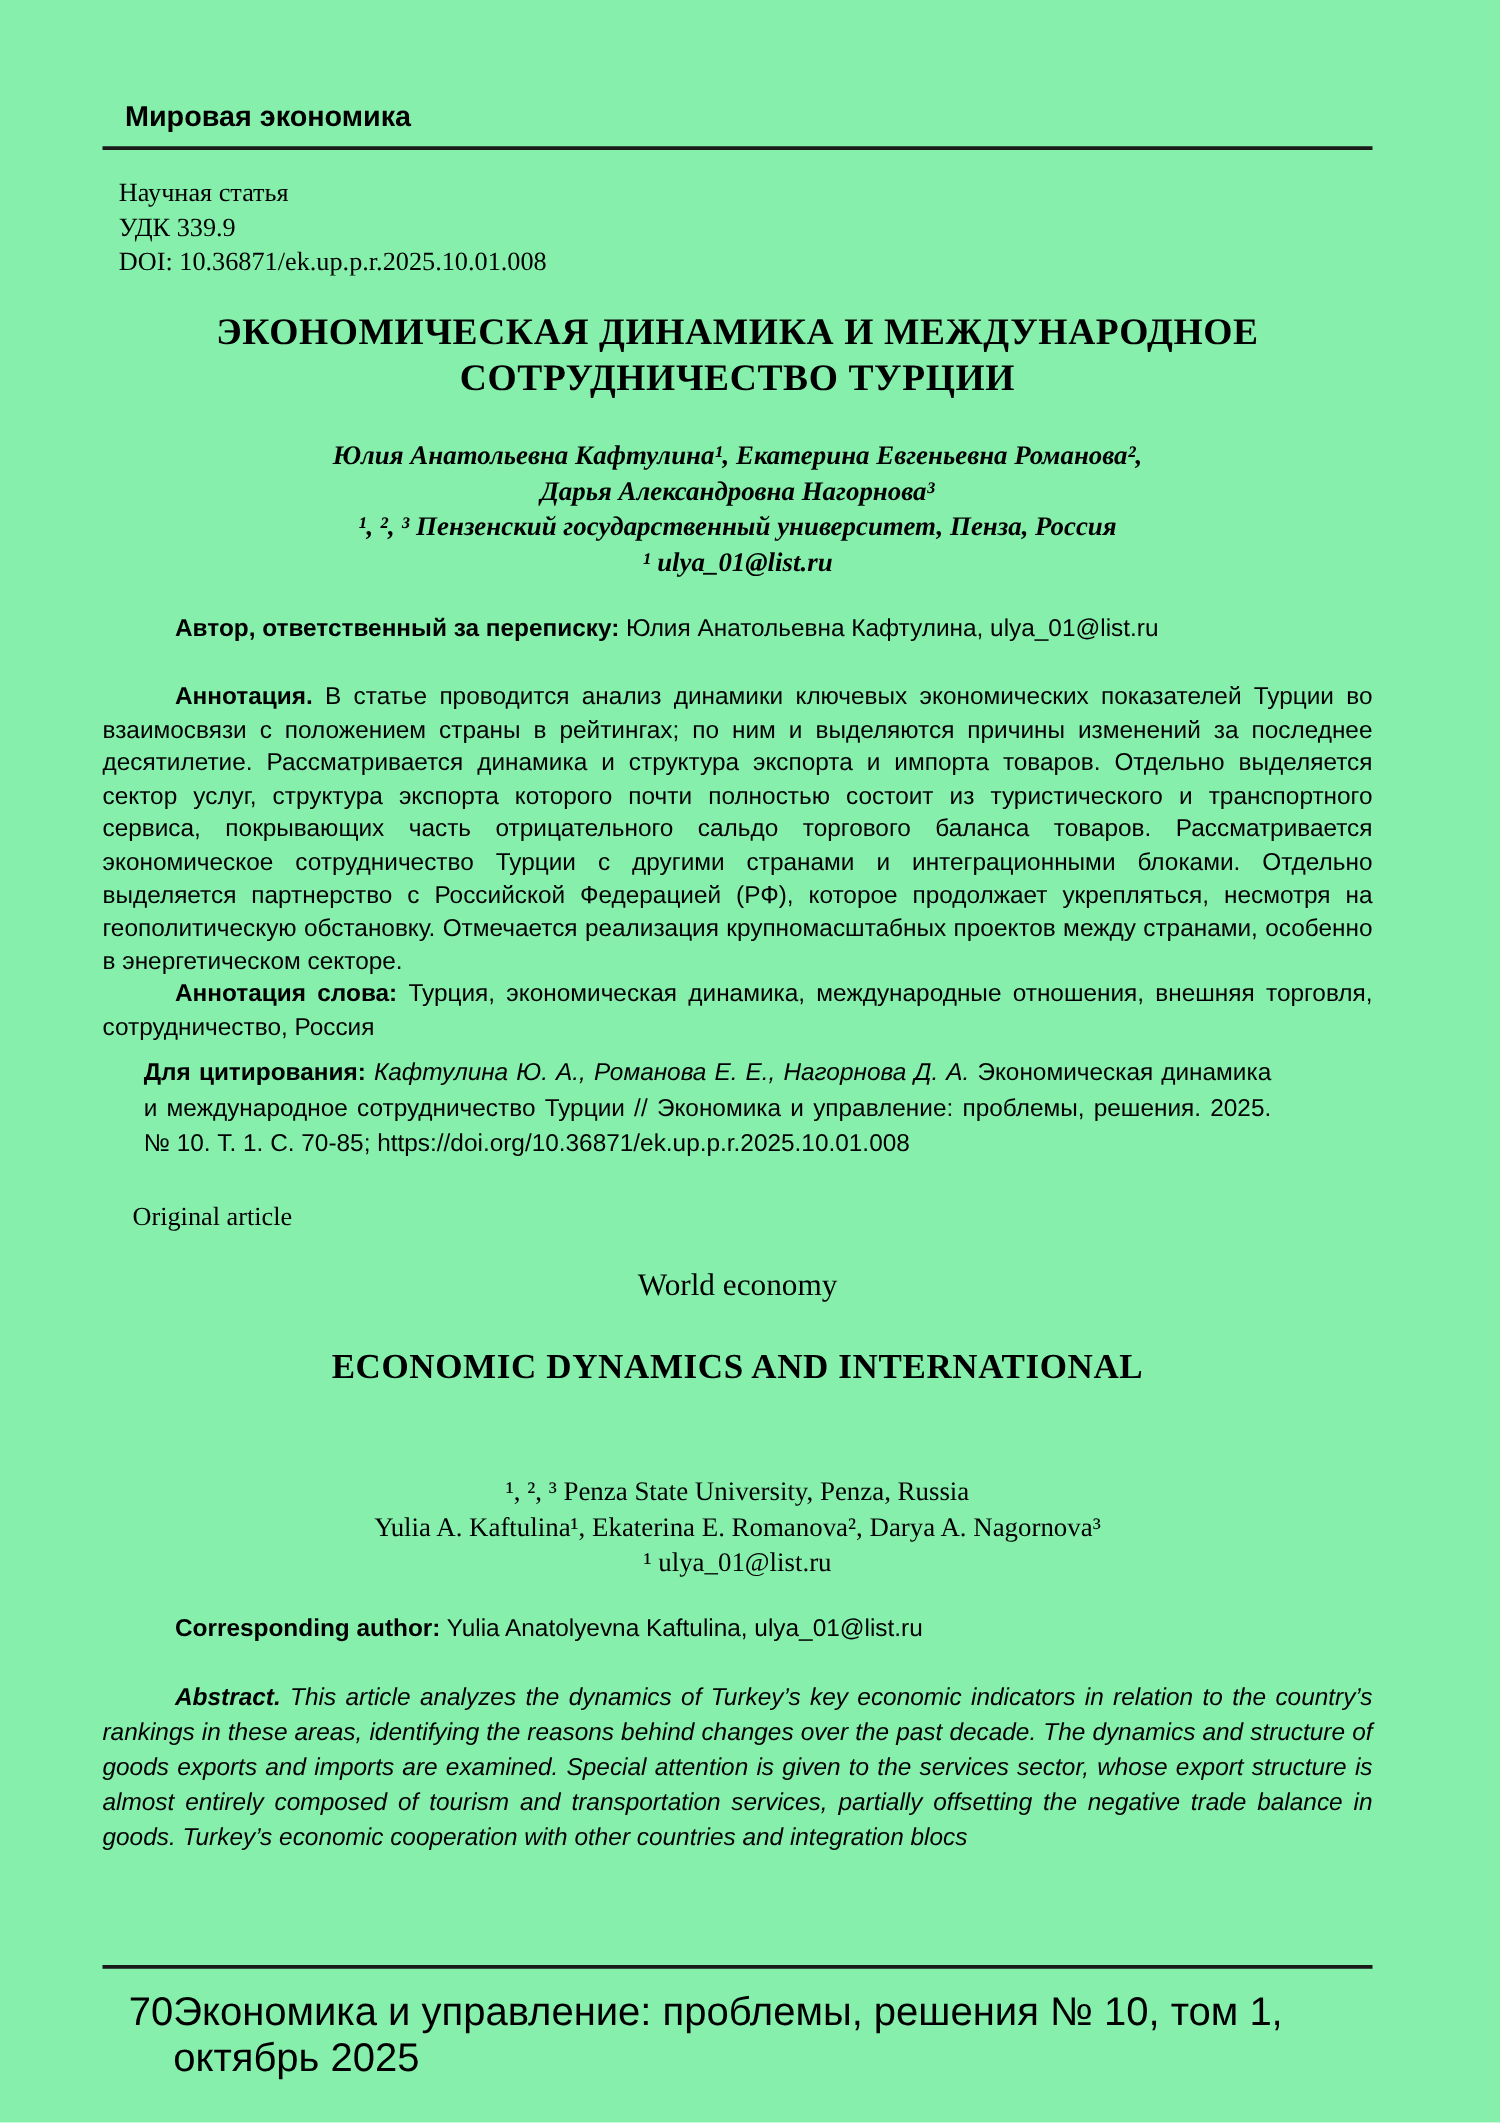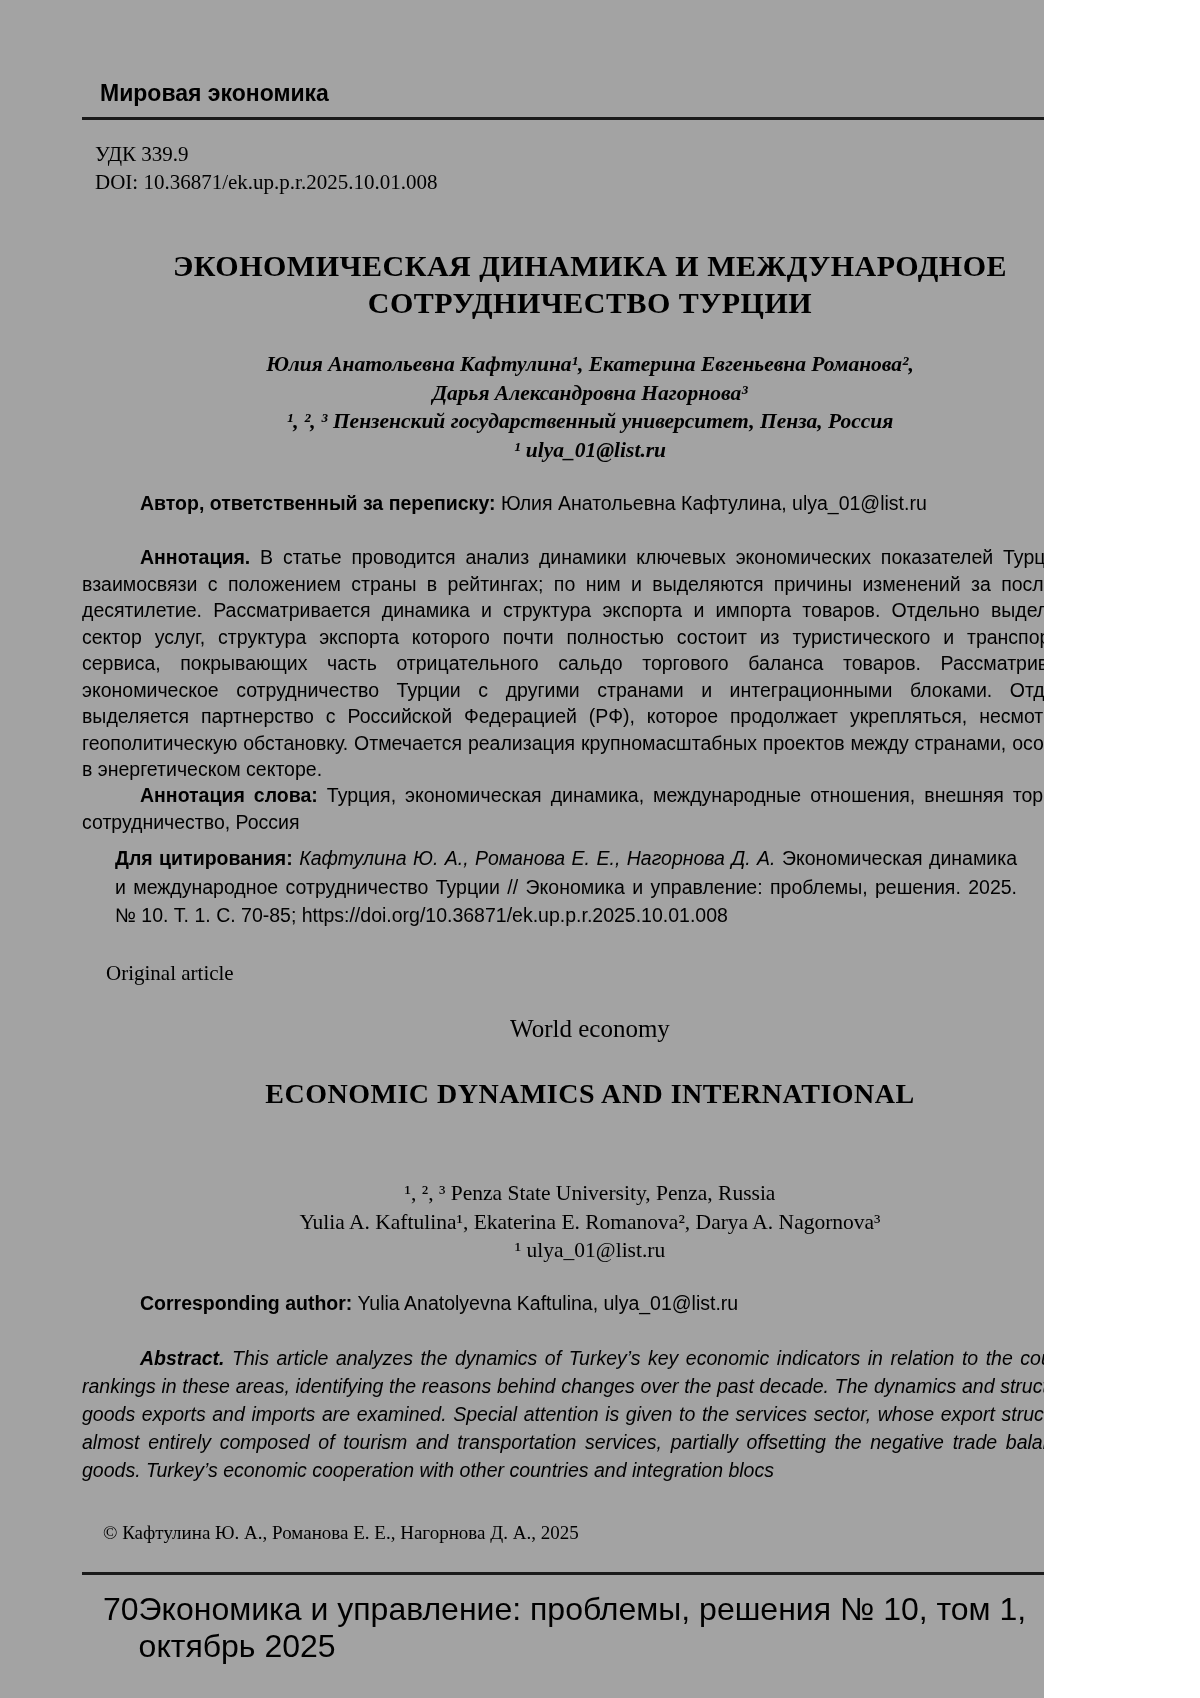--- a/index.html
+++ b/index.html
@@ -1,20 +1,20 @@
 <!DOCTYPE html>
 <html lang="ru"><head>
 <meta charset="utf-8">
 <style>
   html, body { margin: 0; padding: 0; background: #ffffff; }
   .page {
     position: relative;
-    width: 1044px;
+    width: 1200px;
     height: 1698px;
-    background: #a3a3a3;
+    background: #86efac;
     color: #000000;
     font-family: "Liberation Sans", sans-serif;
     overflow: hidden;
   }
   .content {
     position: absolute;
     left: 82px;
     top: 0;
     width: 1016px;
     height: 100%;
@@ -137,20 +137,21 @@
 </head>
 <body>
 
 <div class="page">
   <div class="content">
 
     <div class="abs kicker">Мировая экономика</div>
     <hr class="abs rule-top">
 
     <div class="abs meta">
+      <div>Научная статья</div>
       <div>УДК 339.9</div>
       <div>DOI: 10.36871/ek.up.p.r.2025.10.01.008</div>
     </div>
 
     <h1 class="abs ru-title">
         <span class="line">ЭКОНОМИЧЕСКАЯ ДИНАМИКА И МЕЖДУНАРОДНОЕ</span>
         <span class="line">СОТРУДНИЧЕСТВО ТУРЦИИ</span>
       </h1>
 
     <div class="abs ru-authors">
@@ -179,21 +180,20 @@
     <div class="abs en-authors">
       <span class="line">¹, ², ³ Penza State University, Penza, Russia</span>
       <span class="line">Yulia A. Kaftulina¹, Ekaterina E. Romanova², Darya A. Nagornova³</span>
       <span class="line">¹ ulya_01@list.ru</span>
     </div>
 
     <p class="abs para indent en-corresponding"><b>Corresponding author:</b> <span>Yulia Anatolyevna Kaftulina, ulya_01@list.ru</span></p>
 
     <p class="abs para indent en-abstract"><b>Abstract.</b> <span>This article analyzes the dynamics of Turkey’s key economic indicators in relation to the country’s rankings in these areas, identifying the reasons behind changes over the past decade. The dynamics and structure of goods exports and imports are examined. Special attention is given to the services sector, whose export structure is almost entirely composed of tourism and transportation services, partially offsetting the negative trade balance in goods. Turkey’s economic cooperation with other countries and integration blocs</span></p>
 
-    <div class="abs copyright">© Кафтулина Ю. А., Романова Е. Е., Нагорнова Д. А., 2025</div>
     <hr class="abs rule-bottom">
     <div class="abs footer-row">
       <span>70</span>
       <span>Экономика и управление: проблемы, решения № 10, том 1, октябрь 2025</span>
     </div>
 
   </div>
 </div>
 
 </body></html>

